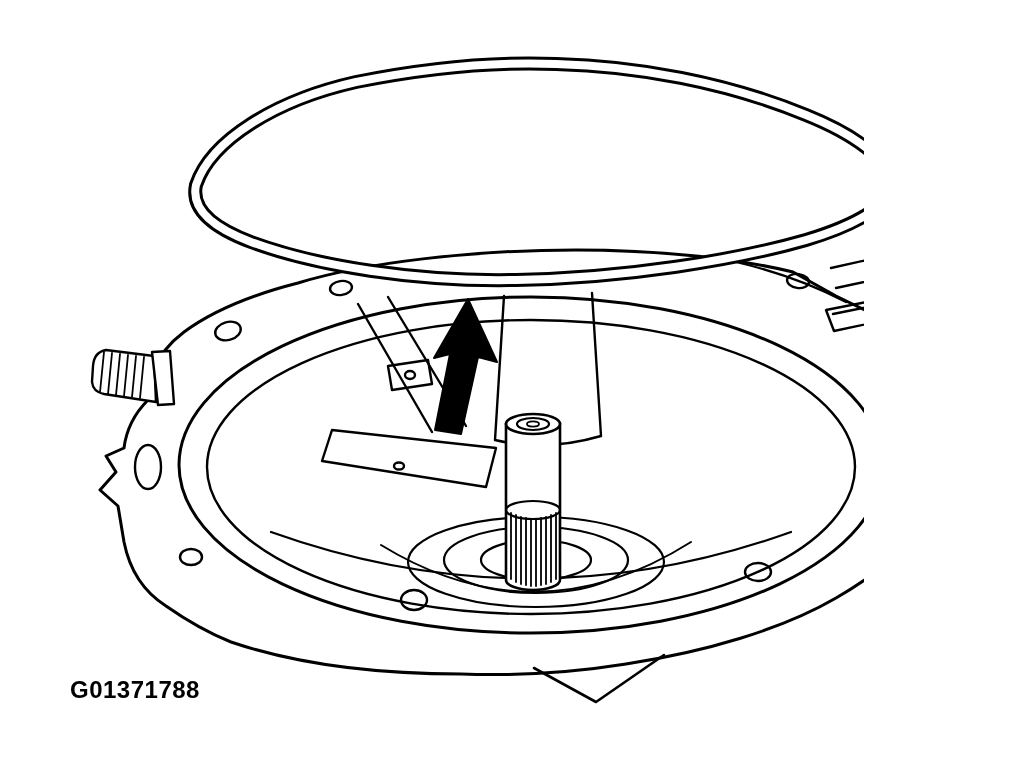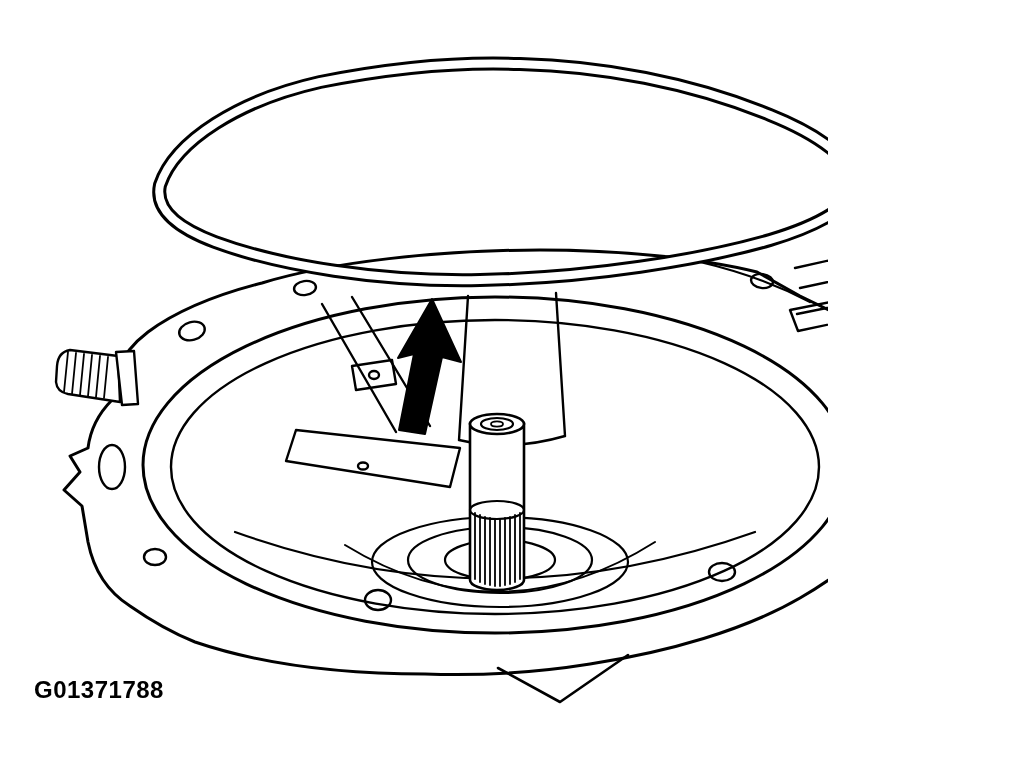--- a/index.html
+++ b/index.html
@@ -7,20 +7,21 @@
     padding: 0;
     background: #ffffff;
   }
   .page {
     position: relative;
     width: 828px;
     height: 774px;
     background: #ffffff;
     overflow: hidden;
     font-family: "Liberation Sans", sans-serif;
+    margin-left: 36px;
   }
   .illustration {
     position: absolute;
     inset: 0;
   }
   .figure-id {
     position: absolute;
     left: 34px;
     top: 676px;
     font-size: 24px;

